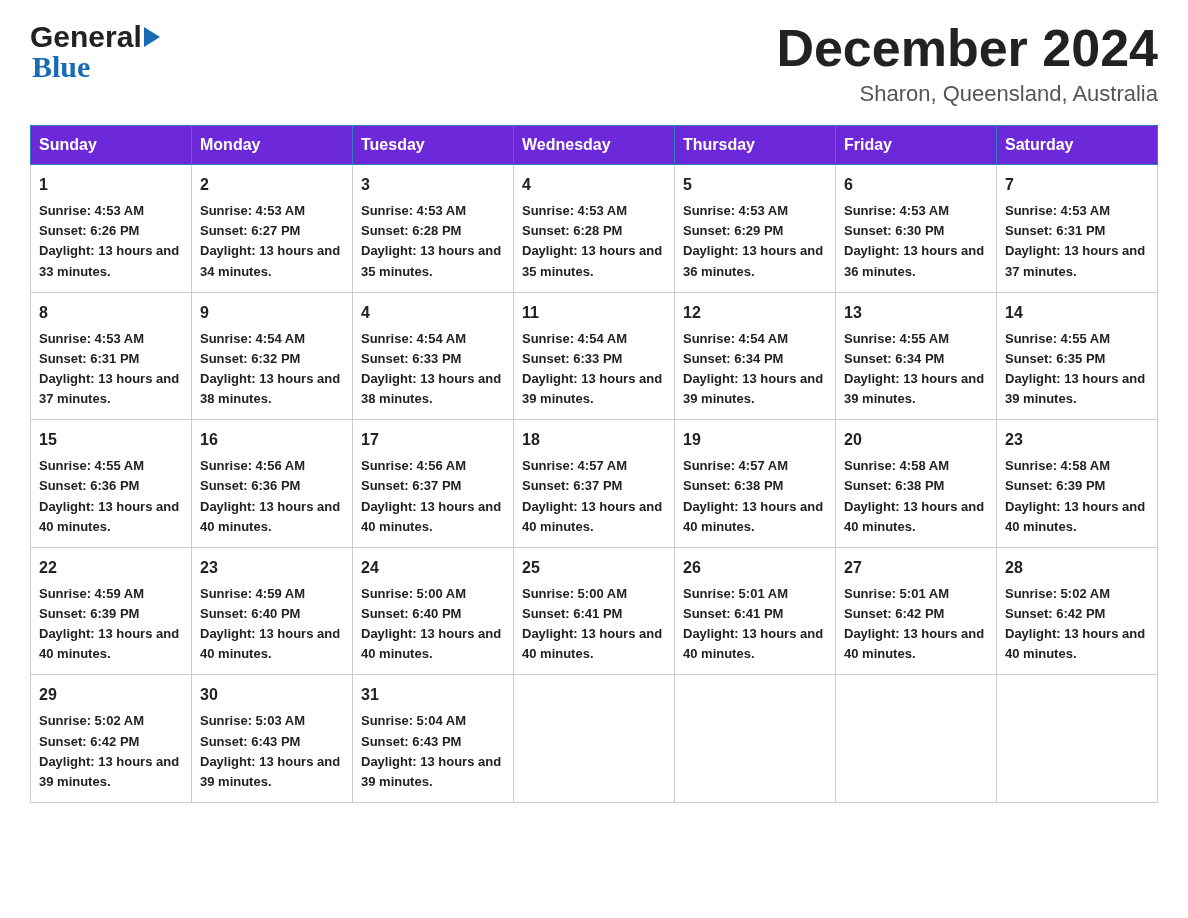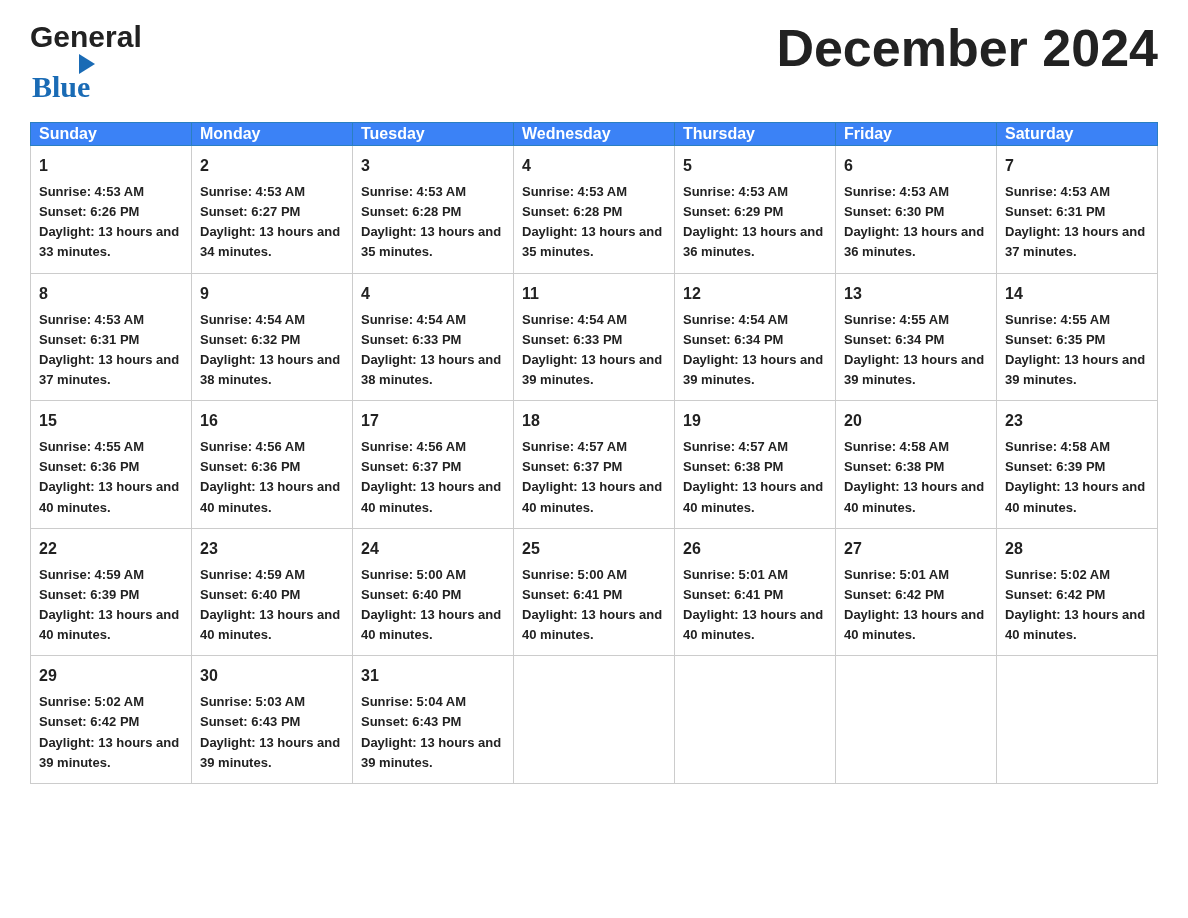--- a/index.html
+++ b/index.html
@@ -31,25 +31,25 @@
       font-size: 22px;
       color: #555;
       margin-top: 4px;
     }
     table {
       width: 100%;
       border-collapse: collapse;
       table-layout: fixed;
     }
     thead th {
-      background-color: #3b82f6;
+      background-color: #6d28d9;
       color: #fff;
       font-size: 16px;
       font-weight: bold;
-      padding: 2px 8px;
+      padding: 10px 8px;
       text-align: left;
       border: 1px solid #2a7fc1;
     }
     tbody td {
       vertical-align: top;
       padding: 8px 8px 10px 8px;
       border: 1px solid #ccc;
       font-size: 13px;
       line-height: 1.5;
       min-height: 100px;
@@ -69,21 +69,20 @@
     tbody tr td {
       background: #fff;
     }
     .logo-wrapper {
       display: flex;
       flex-direction: column;
     }
     .logo-line1 {
       display: flex;
       align-items: center;
-      flex-direction: column;
     }
     .logo-general {
       font-size: 30px;
       font-weight: bold;
       color: #222;
     }
     .logo-triangle {
       display: inline-block;
       width: 0;
       height: 0;
@@ -107,20 +106,21 @@
 <div class="header">
   <div class="logo-wrapper">
     <div class="logo-line1">
       <span class="logo-general">General</span>
       <span class="logo-triangle"></span>
     </div>
     <div class="logo-line2">Blue</div>
   </div>
   <div class="title-block">
     <div class="calendar-title">December 2024</div>
+    <div class="calendar-subtitle">Sharon, Queensland, Australia</div>
   </div>
 </div>
 
 <table>
   <thead>
     <tr>
       <th>Sunday</th>
       <th>Monday</th>
       <th>Tuesday</th>
       <th>Wednesday</th>

